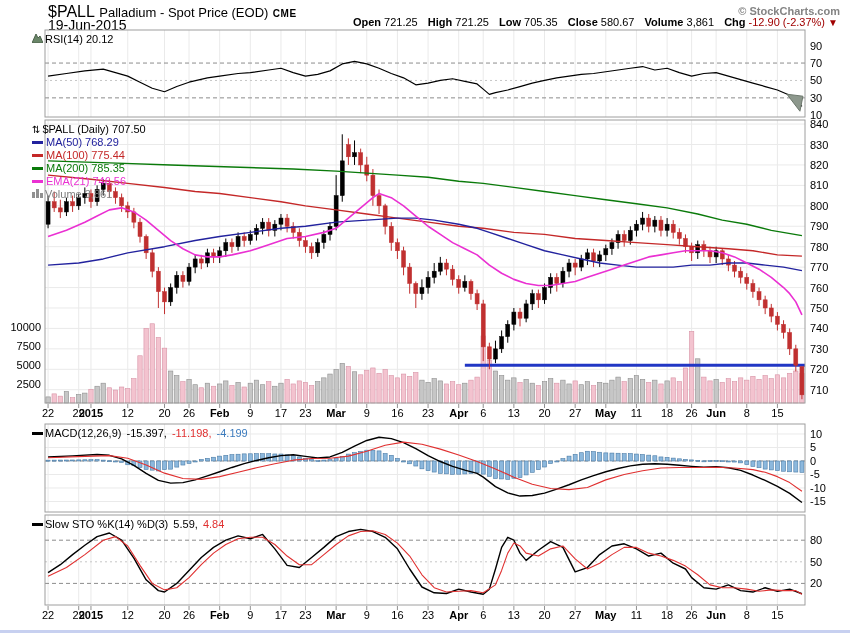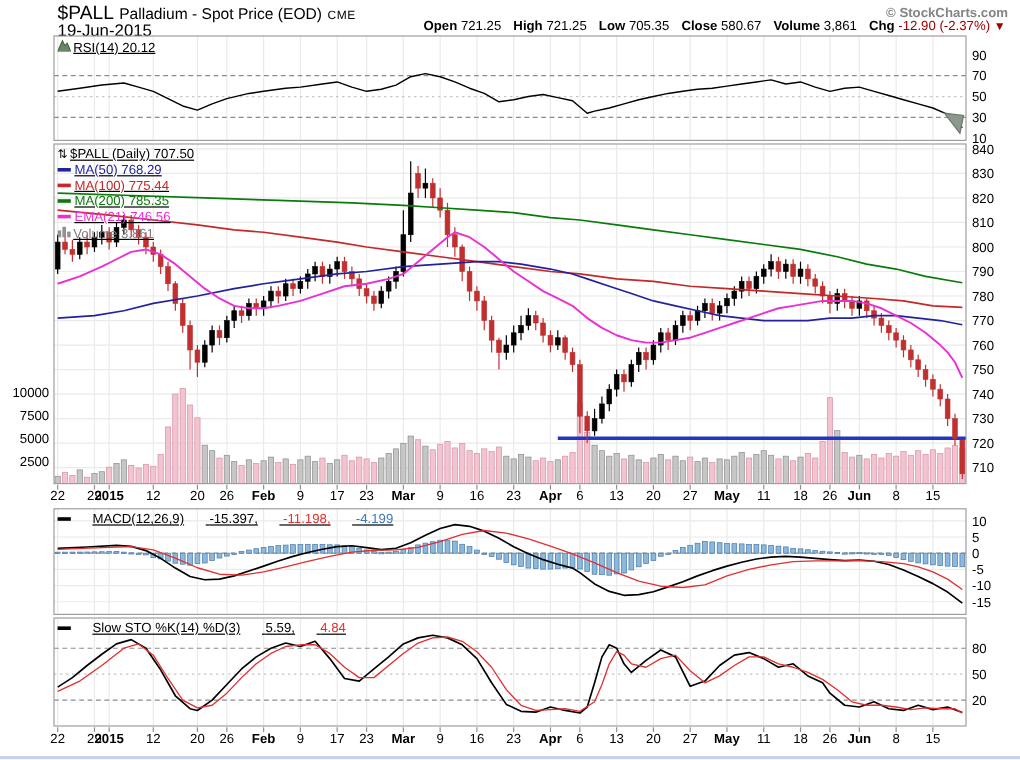--- a/index.html
+++ b/index.html
@@ -2,33 +2,33 @@
 <html><head>
 <meta charset="utf-8">
 <style>
   html,body{margin:0;padding:0;background:#fff;}
   #stage{position:relative;width:850px;height:633px;background:#fff;overflow:hidden;
          font-family:"Liberation Sans","DejaVu Sans",sans-serif;color:#000;}
   svg text{font-family:"Liberation Sans","DejaVu Sans",sans-serif;font-size:11px;fill:#000;}
   .hdr1{position:absolute;left:48px;top:3px;white-space:nowrap;}
   .sym{font-size:16px;font-weight:normal;}
   .nm{font-size:13px;}
-  .exch{font-size:10px;letter-spacing:.5px;}
+  .exch{font-size:10px;letter-spacing:.5px;font-weight:bold;}
   .copy{position:absolute;right:10px;top:5px;font-size:11px;color:#848484;font-weight:bold;}
   .hdr2{position:absolute;left:48px;top:17px;font-size:14px;}
   .quote{position:absolute;right:12px;top:16px;font-size:11px;white-space:nowrap;}
   .quote b{font-weight:bold;}
   .quote span.v{margin-right:7px;}
   .chgv{color:#a00000;}
   .arrow{color:#a00000;font-size:10px;}
-  .legend{position:absolute;left:48px;font-size:11px;line-height:13px;white-space:nowrap;text-decoration:underline;}
+  .legend{position:absolute;left:32px;font-size:11px;line-height:13px;white-space:nowrap;}
   .lrow{height:13px;}
   .sw{display:inline-block;width:11px;height:3px;margin-right:3px;vertical-align:2px;}
   .ico{display:inline-block;margin-right:2px;font-size:10px;}
-  .mrow span{margin-right:18px;}
+  .mrow span{margin-right:2px;}
   .bstrip{position:absolute;left:0;bottom:0;width:850px;height:3px;background:#c7d0f0;}
 </style>
 </head>
 <body>
 
 <div id="stage">
 
   <div class="hdr1">
     <span class="sym">$PALL</span>
     <span class="nm">Palladium - Spot Price (EOD)</span>

